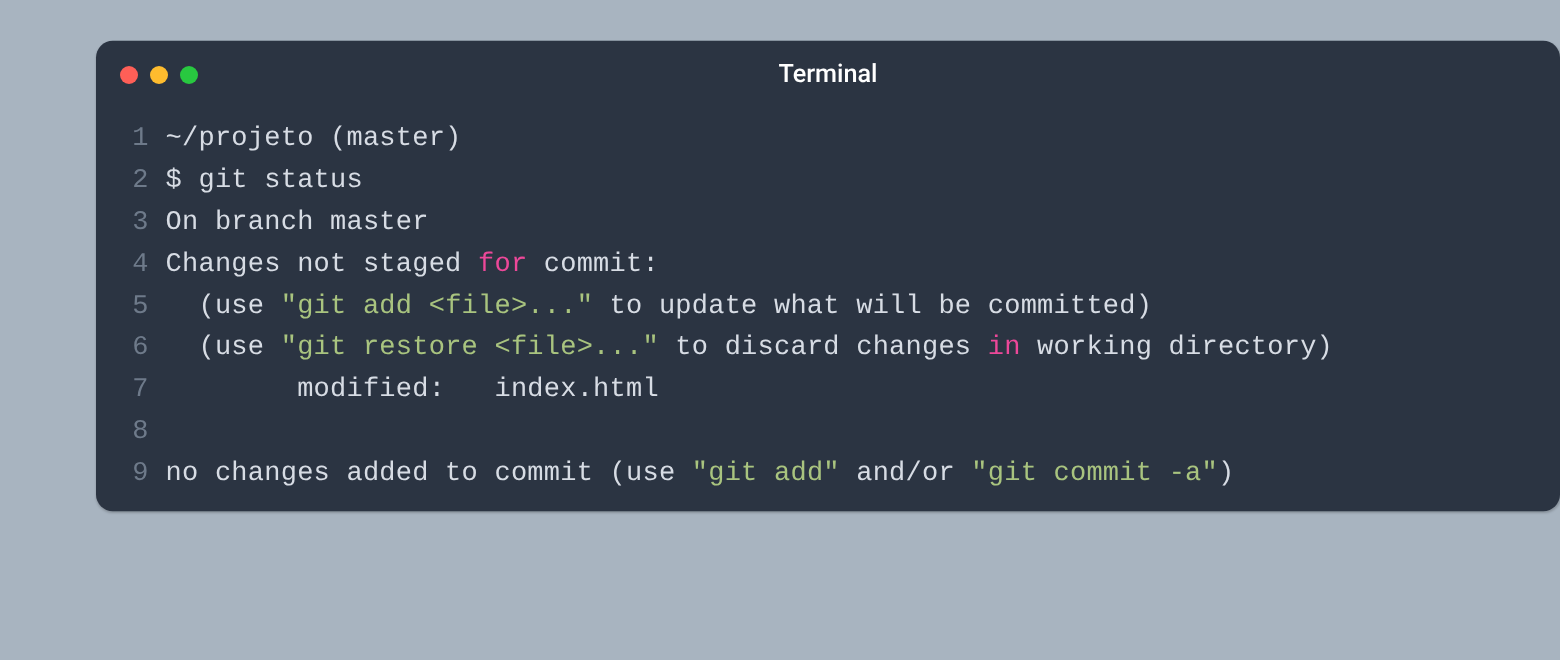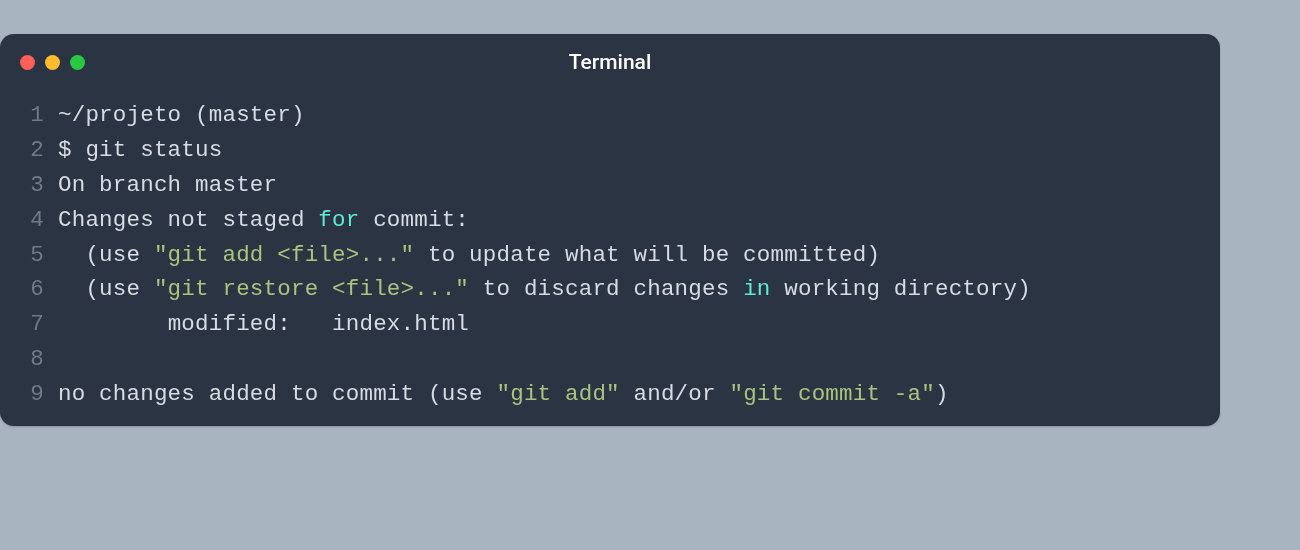--- a/index.html
+++ b/index.html
@@ -8,21 +8,21 @@
     height: 550px;
     background: #a8b4c0;
     font-family: ui-monospace, "SF Mono", "Menlo", "Consolas", "Liberation Mono", monospace;
     overflow: hidden;
   }
   .stage {
     width: 1300px;
     height: 550px;
     display: flex;
     align-items: flex-start;
-    justify-content: flex-start;
+    justify-content: flex-end;
     padding-top: 34px;
   }
   .terminal {
     width: 1220px;
     background: #2b3442;
     border-radius: 14px;
     color: #dfe3ea;
     box-shadow: 0 1px 2px rgba(0,0,0,0.2);
     padding-bottom: 14px;
   }
@@ -71,21 +71,21 @@
     color: #6e7a8a;
     padding-right: 14px;
     user-select: none;
   }
   .content {
     flex: 1;
     white-space: pre-wrap;
     word-break: break-word;
     color: #d7dce4;
   }
-  .kw { color: #5eead4; } 
+  .kw { color: #ec4899; } 
   .str { color: #a9c47f; } 
 </style>
 </head>
 <body>
 
 <div class="stage">
   <div class="terminal">
     <div class="titlebar">
       <div class="dots">
         <div class="dot" style="background-color: rgb(254, 95, 87);"></div>

